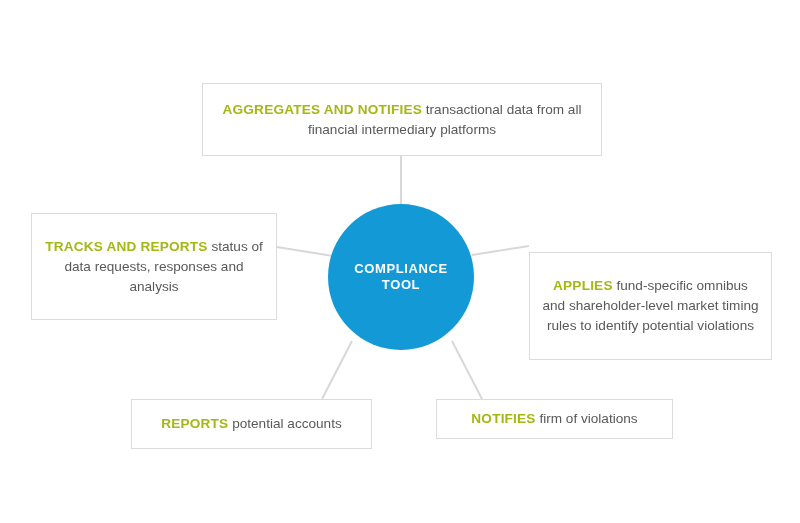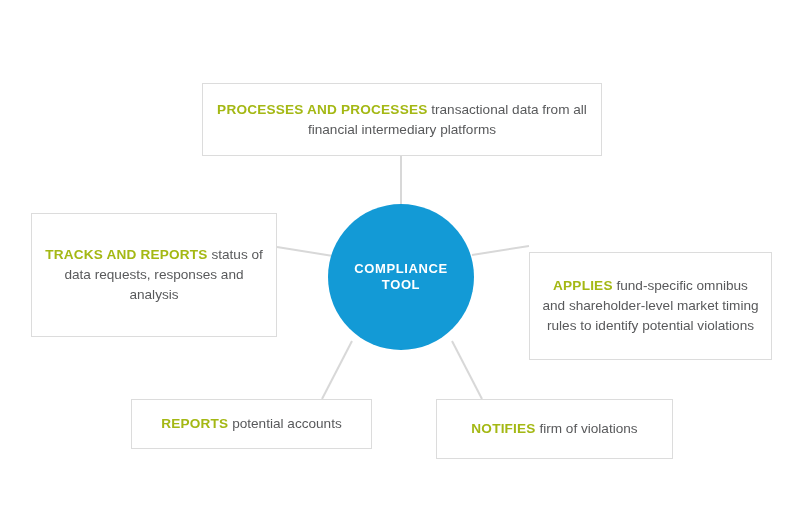--- a/index.html
+++ b/index.html
@@ -52,24 +52,24 @@
     font-weight: 400;
   }
   .callout .lead {
     color: #a4b814;
     font-weight: bold;
     letter-spacing: 0.2px;
   }
 
   
   #box-aggregates { left: 202px;  top: 83px;  width: 400px; height: 73px; }
-  #box-tracks     { left: 31px;   top: 213px; width: 246px; height: 124px; }
+  #box-tracks     { left: 31px;   top: 213px; width: 246px; height: 107px; }
   #box-applies    { left: 529px;  top: 212px; width: 243px; height: 108px; margin-top: 40px; }
   #box-monitors   { left: 131px;  top: 399px; width: 241px; height: 50px; }
-  #box-notifies   { left: 436px;  top: 399px; width: 237px; height: 60px; }
+  #box-notifies   { left: 436px;  top: 399px; width: 237px; height: 40px; }
 
   
   #hub-circle {
     position: absolute;
     left: 328px;
     top: 204px;
     width: 146px;
     height: 146px;
     border-radius: 50%;
     background: #139ad6;
@@ -105,21 +105,21 @@
       <line x1="401" y1="156" x2="401" y2="206"></line>
       <line x1="277" y1="247" x2="333" y2="256"></line>
       <line x1="529" y1="246" x2="472" y2="255"></line>
       <line x1="352" y1="341" x2="322" y2="399"></line>
       <line x1="452" y1="341" x2="482" y2="399"></line>
     </g>
   </svg>
 
   <div class="callout" id="box-aggregates">
     <div class="body">
-      <span class="lead">PROCESSES AND PROCESSES</span><span> transactional data from all financial intermediary platforms</span>
+      <span class="lead">AGGREGATES AND NOTIFIES</span><span> transactional data from all financial intermediary platforms</span>
     </div>
   </div>
 
   <div class="callout" id="box-tracks">
     <div class="body">
       <span class="lead">TRACKS AND REPORTS</span><span> status of data requests, responses and analysis</span>
     </div>
   </div>
 
   <div class="callout" id="box-applies">

